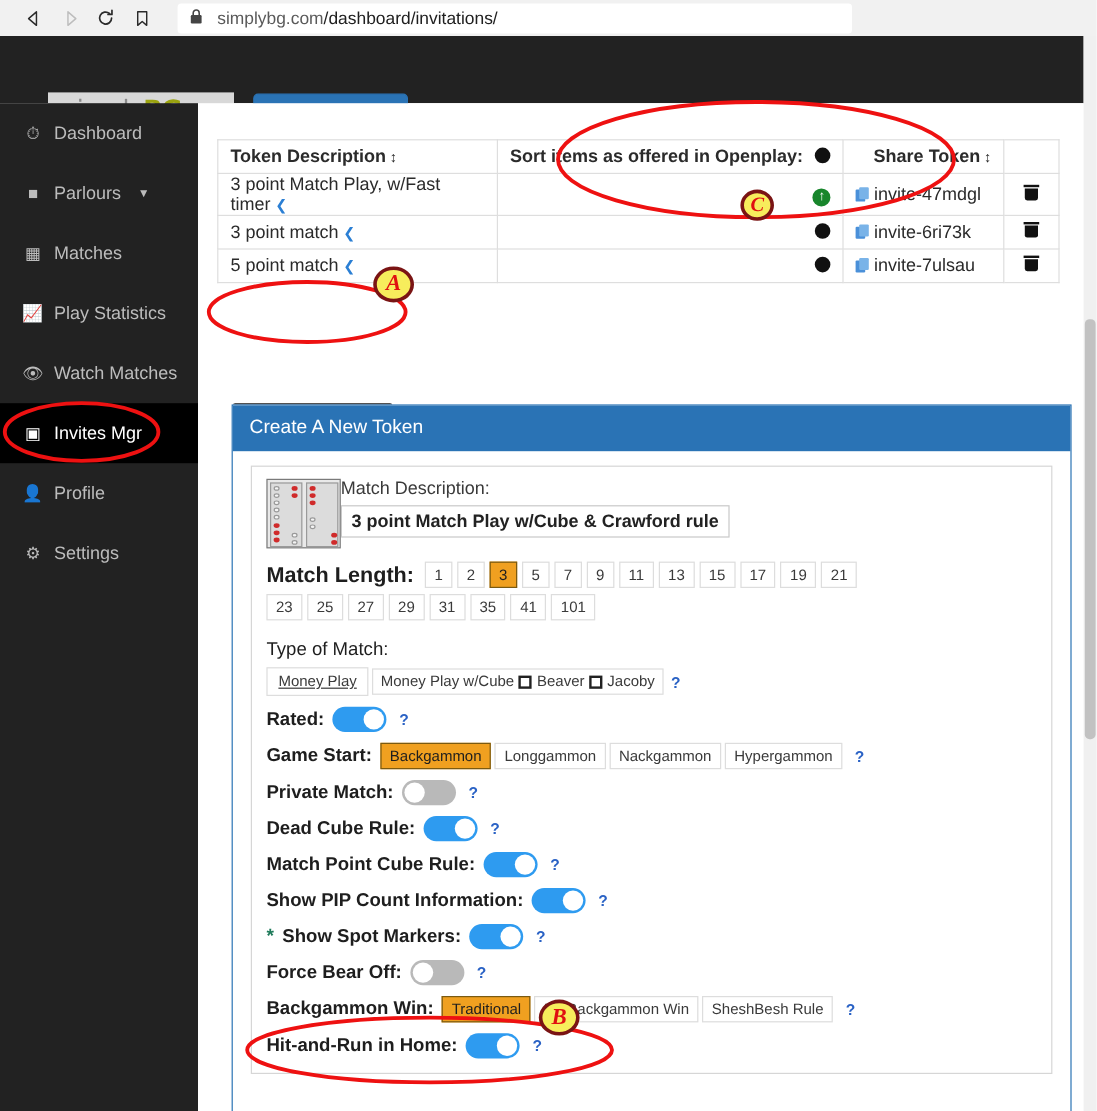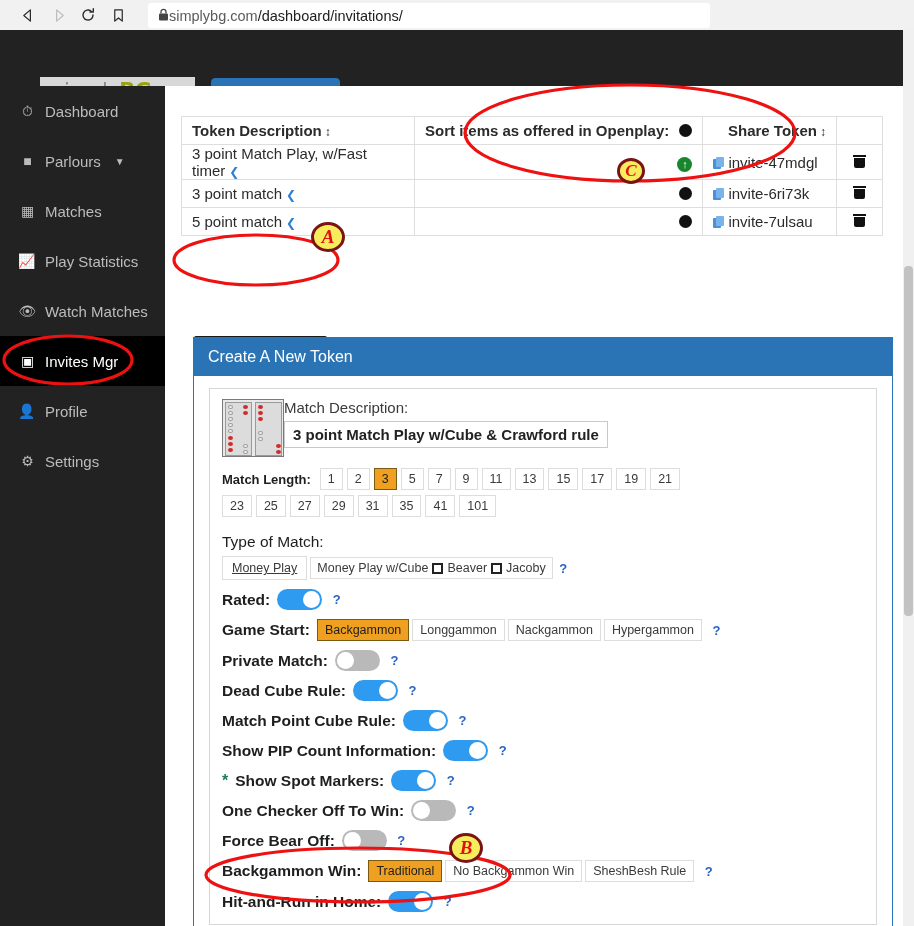--- a/index.html
+++ b/index.html
@@ -19,21 +19,21 @@
   }
   .nav-btns { display: flex; align-items: center; gap: 2px; padding-left: 14px; }
   .nav-btn {
     width: 28px; height: 26px; display: flex; align-items: center; justify-content: center;
     color: #2a2a2a;
   }
   .nav-btn.disabled { color: #bdbdbd; }
   .url-bar {
     position: absolute; left: 148px; top: 3px; width: 562px; height: 25px;
     background: #ffffff; border-radius: 3px; display: flex; align-items: center;
-    padding: 0 10px; gap: 0;
+    padding: 0 10px; gap: 12px;
   }
   .url-text { font-size: 14.5px; color: #5a5a5a; white-space: nowrap; }
   .url-text b { color: #202020; font-weight: 400; }
 
   
   .page { position: absolute; top: 30px; left: 0; width: 914px; height: 896px; background: #fff; }
   .topnav {
     position: absolute; top: 0; left: 0; width: 903px; height: 56px;
     background: #222222;
   }
@@ -143,21 +143,21 @@
   .chk.red { background: #d02b2b; }
   .chk.white { background: #f4f4f4; border: 1px solid #999; }
 
   .desc-label { font-size: 15px; color: #3a3a3a; margin-bottom: 5px; }
   .desc-value {
     display: inline-block; border: 1px solid #c9c9c9; padding: 4px 8px;
     font-size: 15px; font-weight: bold; color: #222;
   }
 
   .ml-row { display: flex; align-items: center; flex-wrap: wrap; gap: 4px; margin-top: 11px; }
-  .ml-label { font-size: 13px; font-weight: bold; color: #1e1e1e; margin-right: 5px; }
+  .ml-label { font-size: 18px; font-weight: bold; color: #1e1e1e; margin-right: 5px; }
   .pill {
     border: 1px solid #ddd; background: #fff; color: #3a3a3a; font-size: 12.5px;
     padding: 3px 7px; min-width: 21px; text-align: center; cursor: pointer;
     font-family: "Liberation Sans", sans-serif;
   }
   .pill.sel { background: #f0a020; border-color: #7a5a12; color: #1e1e1e; }
   .ml-row2 { display: flex; gap: 4px; margin-top: 5px; margin-left: 0px; }
 
   .sec-title { font-weight: normal; font-size: 15.5px; color: #1e1e1e; margin: 16px 0 5px 0; }
   .type-row { display: flex; gap: 3px; align-items: center; }
@@ -488,27 +488,20 @@
 
             <div class="opt-row">
               <span class="star">*</span>
               <span class="opt-label">Show Spot Markers:</span>
               <div class="toggle on">
                   <div class="knob"></div>
                 </div>
               <span class="help">?</span>
             </div>
 
-            <div class="opt-row">
-              <span class="opt-label">One Checker Off To Win:</span>
-              <div class="toggle">
-                  <div class="knob"></div>
-                </div>
-              <span class="help">?</span>
-            </div>
 
             <div class="opt-row">
               <span class="opt-label">Force Bear Off:</span>
               <div class="toggle">
                   <div class="knob"></div>
                 </div>
               <span class="help">?</span>
             </div>
 
             <div class="opt-row">

